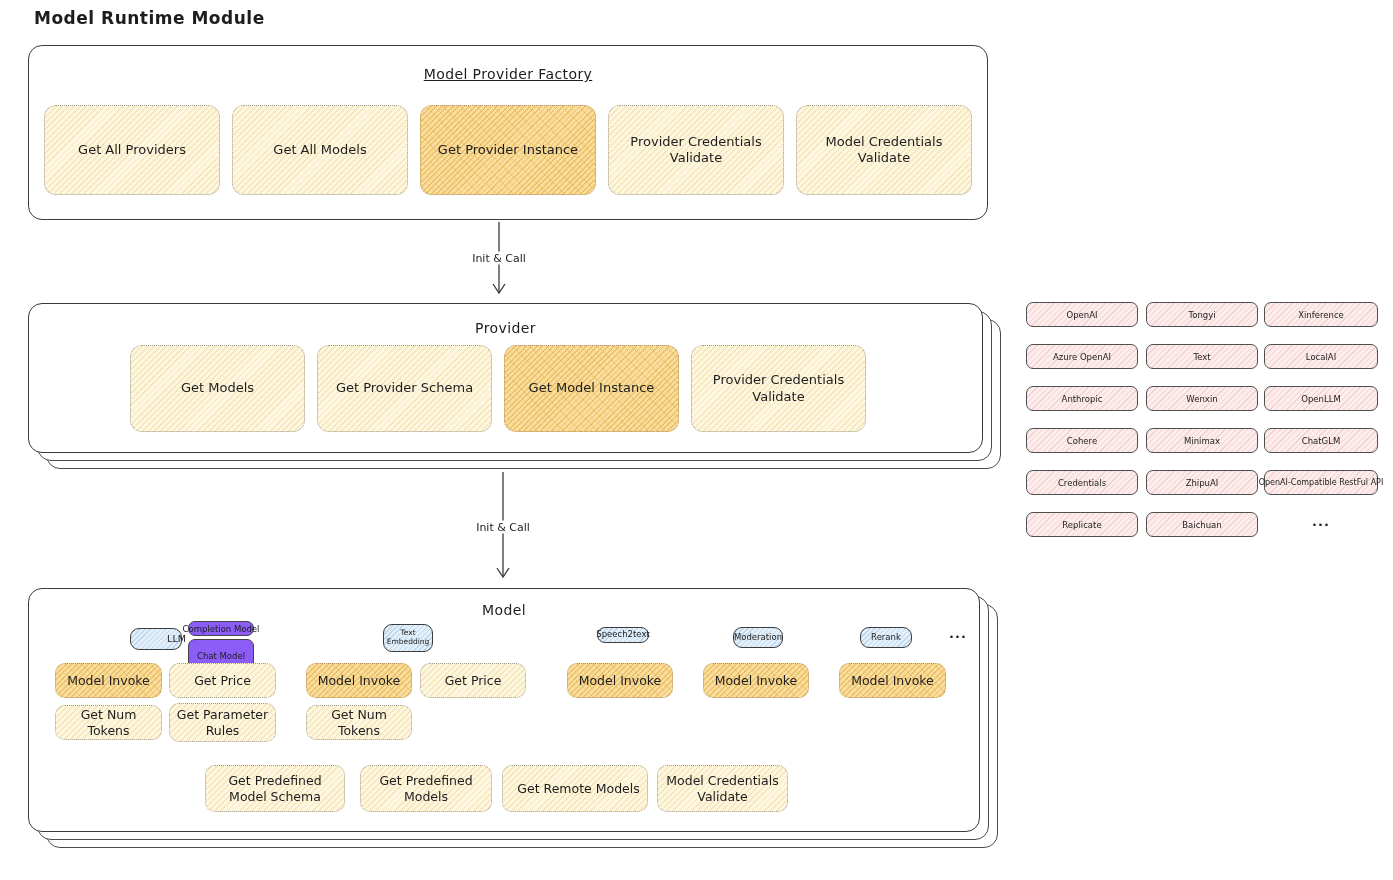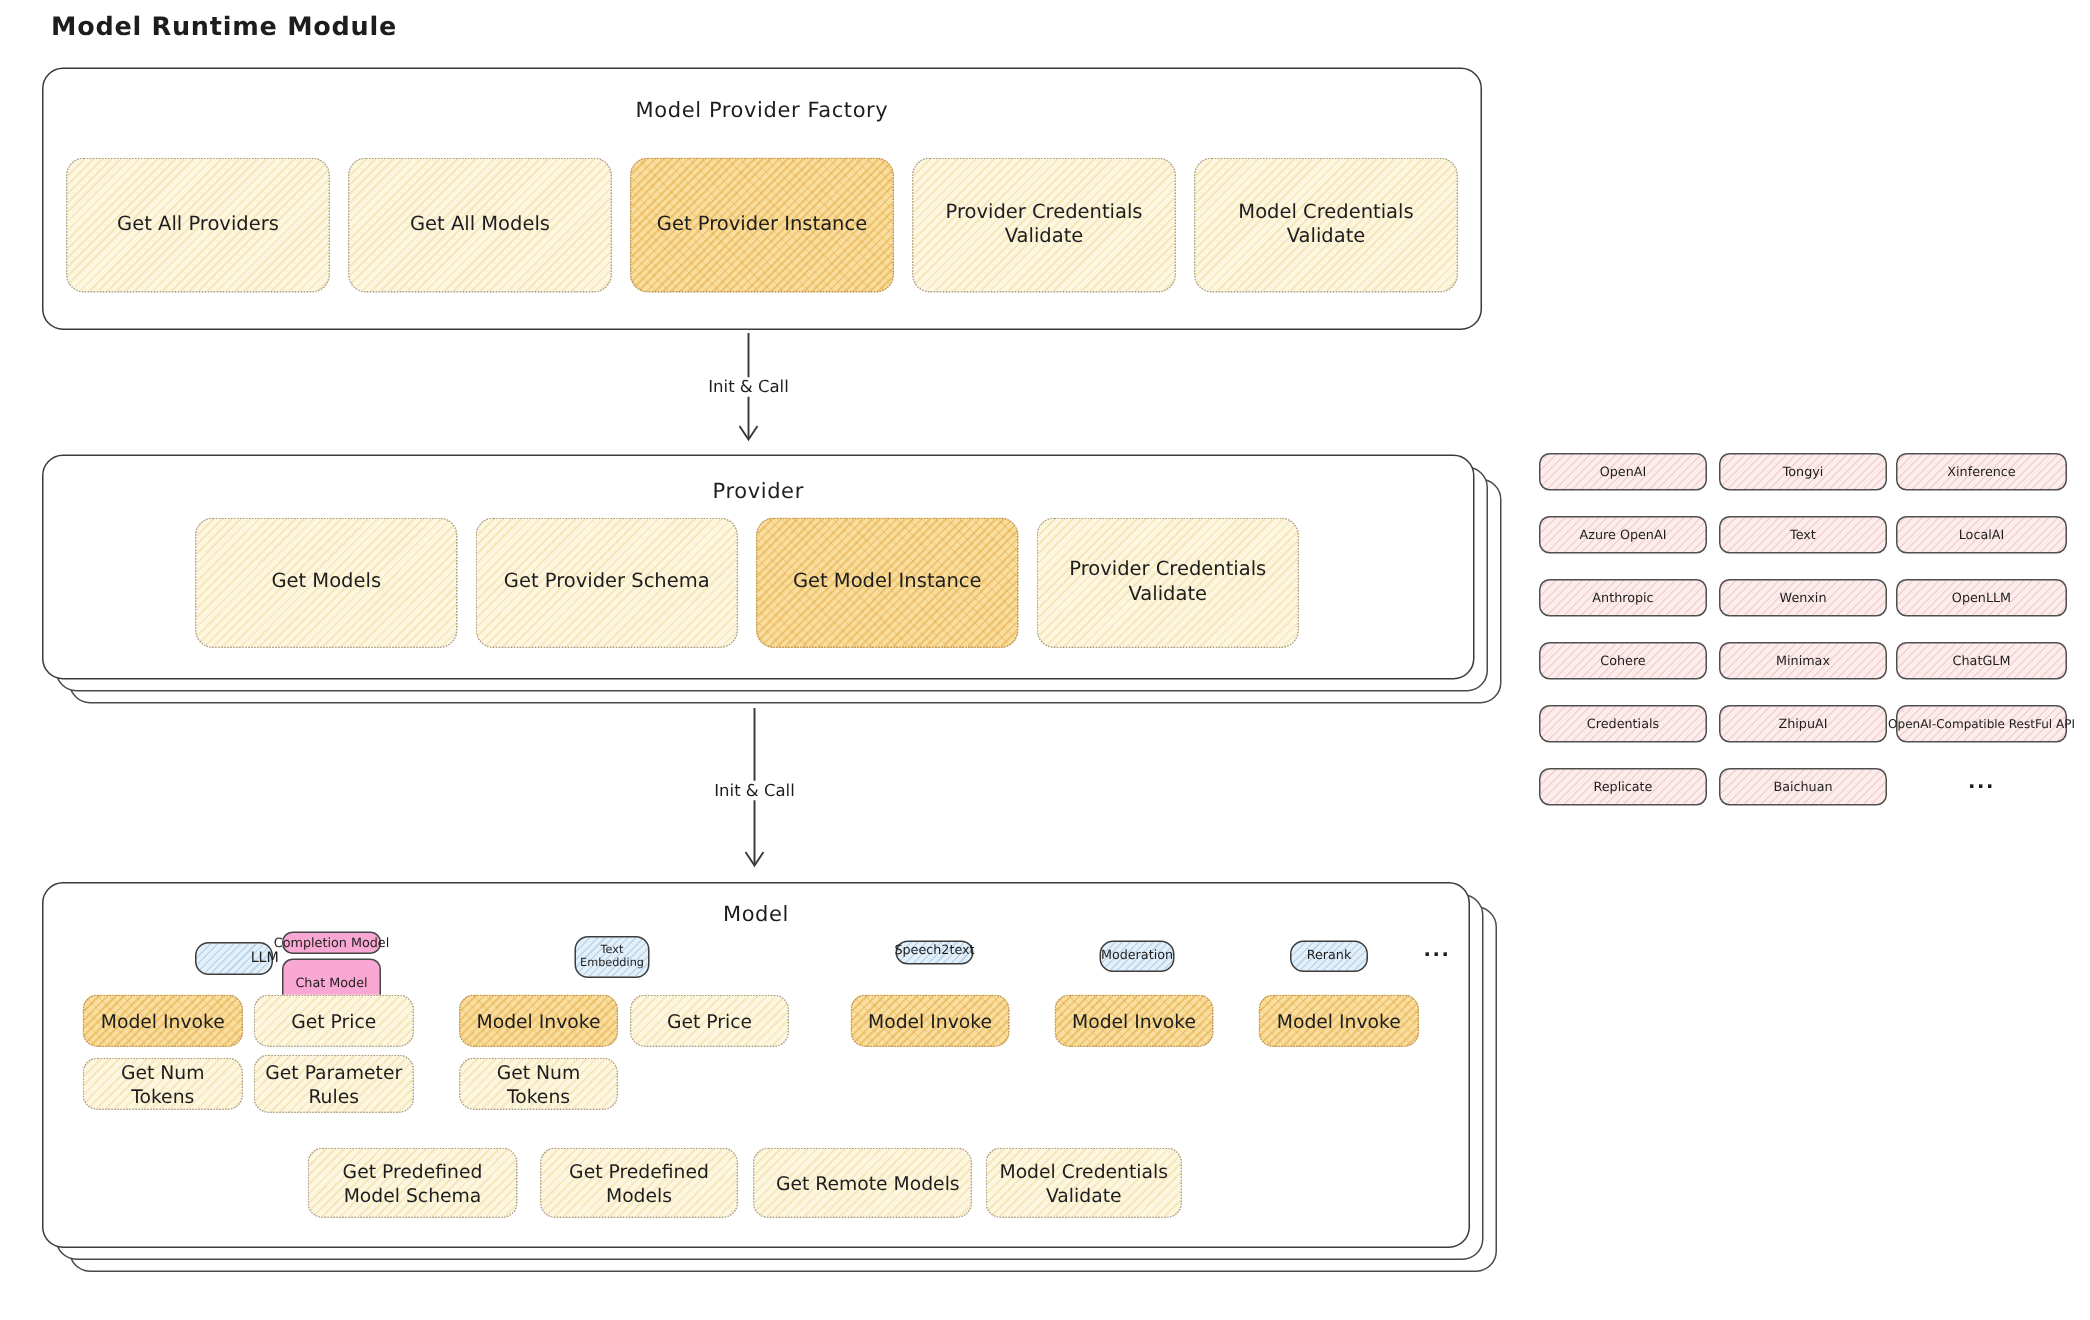--- a/index.html
+++ b/index.html
@@ -31,37 +31,37 @@
     text-align:center;font-size:13px;line-height:1.25;padding:3px 8px;}
   .op-box.dark{border-color:#B79260;}
   .small-op{font-size:12.5px;border-radius:10px;padding:2px 5px;}
 
   .pink-box{border:1.2px solid #4f4f4f;border-radius:7px;height:23px;display:flex;align-items:center;justify-content:center;
     font-size:8.5px;text-align:center;white-space:nowrap;}
   .pink-col{display:flex;flex-direction:column;gap:17px;}
 
   .blue-tab{border:1.3px solid #3c3c3c;border-radius:9px;display:flex;align-items:center;justify-content:center;
     font-size:9.5px;text-align:center;line-height:1.15;padding:1px 3px;}
-  .mini-tab{background:#f9a8d4;border:1.1px solid #454545;border-radius:7px;display:flex;align-items:center;justify-content:center;
+  .mini-tab{background:#8b5cf6;border:1.1px solid #454545;border-radius:7px;display:flex;align-items:center;justify-content:center;
     font-size:8.5px;white-space:nowrap;}
 
   .dots{font-size:13px;font-weight:bold;letter-spacing:1px;text-align:center;}
 
   .arrow{display:flex;justify-content:center;align-items:center;}
   .arrow svg{overflow:visible;}
   .arrow .lbl{position:absolute;left:50%;transform:translate(-50%,-50%);background:#fff;
     padding:0 5px;font-size:11px;white-space:nowrap;}
 </style>
 </head>
 <body>
 
 <div class="abs page-title">Model Runtime Module</div>
 
 <div class="abs container" style="left:28px;top:45px;width:960px;height:175px;"></div>
-<div class="abs section-title" style="left:28px;top:66px;width:960px;">Model Provider Factory</div>
+<div class="abs section-title" style="left:28px;top:66px;width:960px;text-decoration:underline;">Model Provider Factory</div>
 
 <div class="abs op-box hatch-y" style="left:44px;top:105px;width:176px;height:90px;">Get All Providers</div>
 <div class="abs op-box hatch-y" style="left:232px;top:105px;width:176px;height:90px;">Get All Models</div>
 <div class="abs op-box hatch-yd dark" style="left:420px;top:105px;width:176px;height:90px;">Get Provider Instance</div>
 <div class="abs op-box hatch-y" style="left:608px;top:105px;width:176px;height:90px;">Provider Credentials Validate</div>
 <div class="abs op-box hatch-y" style="left:796px;top:105px;width:176px;height:90px;">Model Credentials Validate</div>
 
 <div class="abs arrow" style="left:454px;top:222px;width:90px;height:72px;">
   <svg width="16" height="72">
     <line x1="8" y1="0" x2="8" y2="70" stroke="#3a3a3a" stroke-width="1.3"></line>

